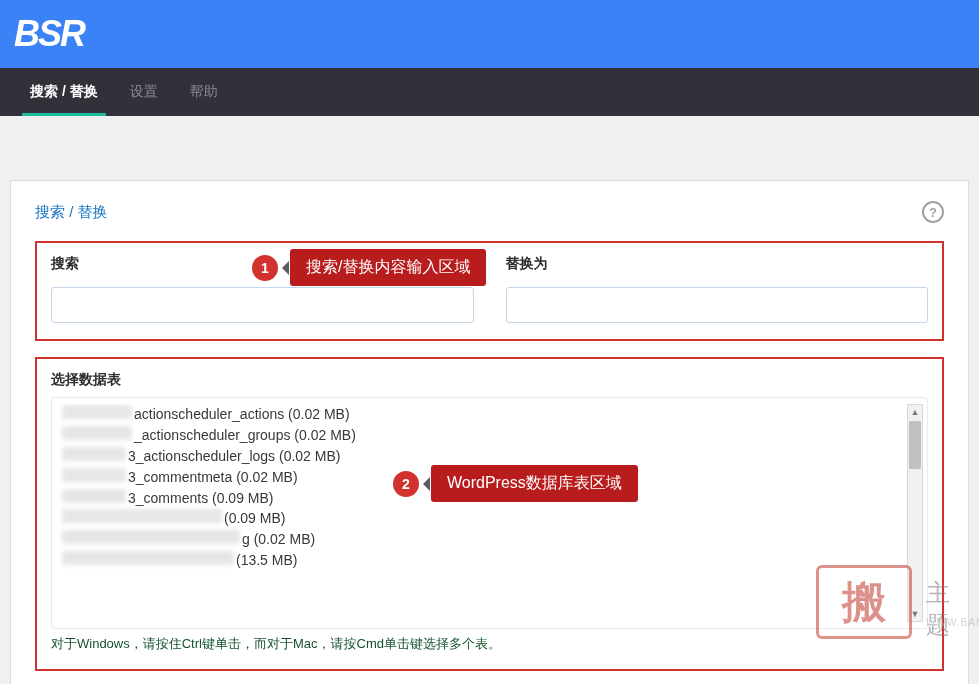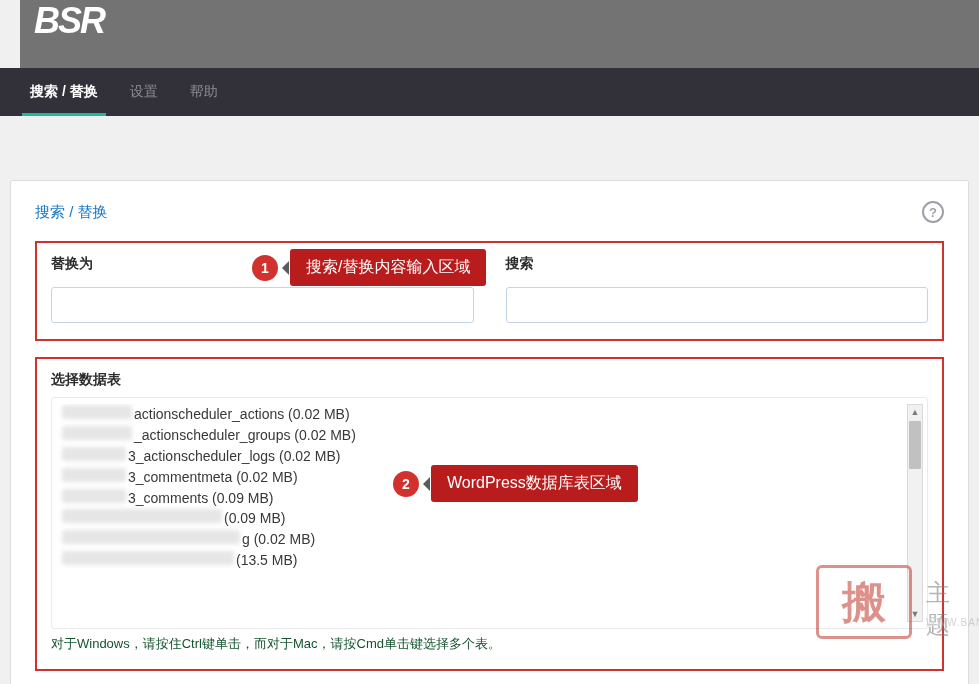--- a/index.html
+++ b/index.html
@@ -1,18 +1,18 @@
 <!DOCTYPE html>
 <html><head>
 <meta charset="utf-8">
 <style>
 * { margin: 0; padding: 0; box-sizing: border-box; }
 body { font-family: -apple-system, "Segoe UI", Arial, sans-serif; background: #f0f0f1; width: 979px; height: 684px; overflow: hidden; }
 
-.header-bar { background: #737373; height: 68px; display: flex; padding: 0 14px; margin-left: 20px; }
+.header-bar { background: #3b82f6; height: 68px; display: flex; align-items: center; padding: 0 14px; }
 .logo { color: #fff; font-weight: 900; font-size: 36px; letter-spacing: -2px; font-style: italic; }
 
 .nav-bar { background: #32313a; height: 48px; display: flex; align-items: stretch; padding: 0 14px; }
 .nav-item { display: flex; align-items: center; padding: 0 16px; color: #8a8a93; font-size: 14px; cursor: pointer; position: relative; }
 .nav-item.active { color: #fff; font-weight: 600; }
 .nav-item.active::after { content: ""; position: absolute; left: 8px; right: 8px; bottom: 0; height: 3px; background: #1abc9c; }
 
 .page-wrap { padding: 64px 10px 10px 10px; }
 .panel { background: #fff; border: 1px solid #dcdcde; border-radius: 2px; padding: 20px 24px; }
 
@@ -67,25 +67,25 @@
   <div class="panel">
 
     <div class="panel-heading">
       <div class="panel-title">搜索 / 替换</div>
       <div class="help-icon">?</div>
     </div>
 
     <div class="section-box">
       <div class="section-inner-row">
         <div class="field-col">
-          <label class="field-label">替换为</label>
+          <label class="field-label">搜索</label>
           <input class="text-input" type="text" value="" style="">
         </div>
         <div class="field-col">
-          <label class="field-label">搜索</label>
+          <label class="field-label">替换为</label>
           <input class="text-input" type="text" value="" style="">
         </div>
       </div>
       <div class="callout co-1">
         <div class="badge">1</div>
         <div class="callout-label">搜索/替换内容输入区域</div>
       </div>
     </div>
 
     <div class="section-box tables-section" style="position:relative;">

